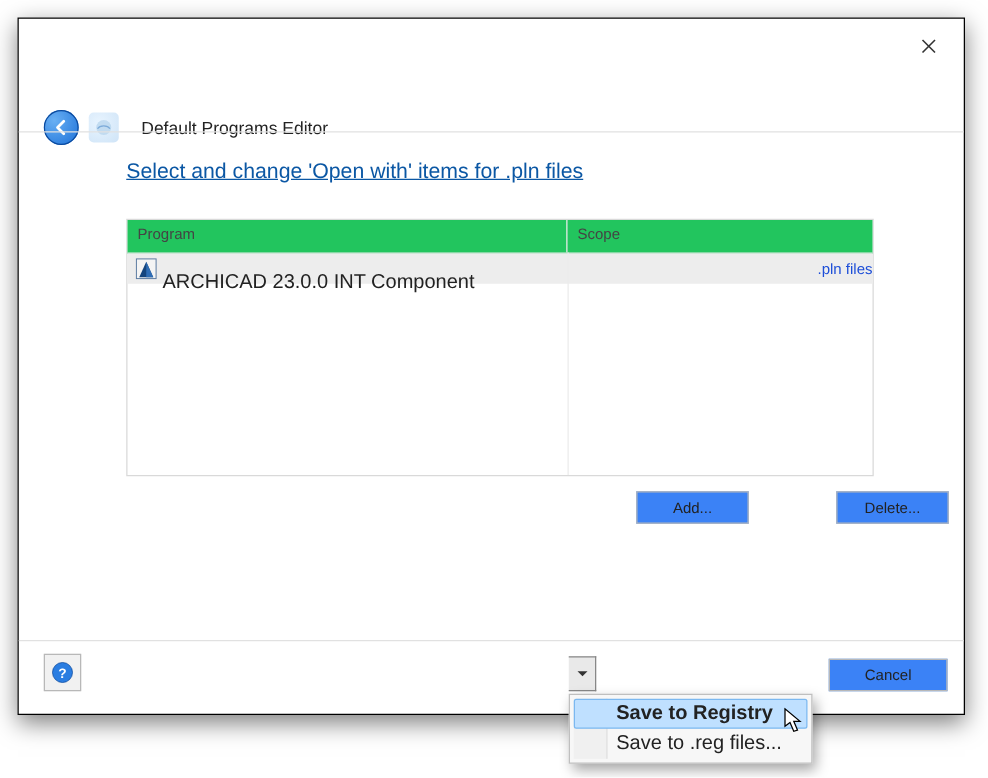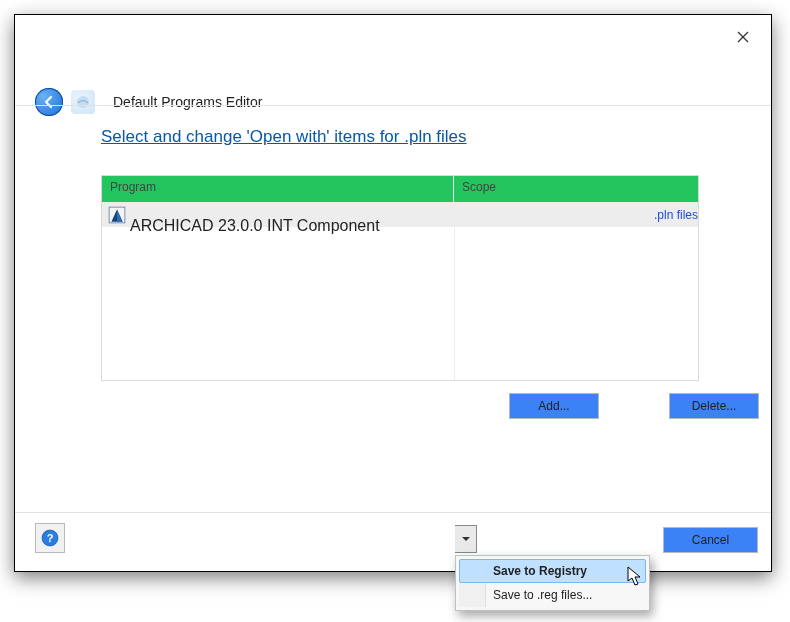--- a/index.html
+++ b/index.html
@@ -205,21 +205,21 @@
   }
   .dropdown .gutter {
     position:absolute; left:3px; top:3px; bottom:3px; width:26px;
     background:#f0f0f0; border-right:1px solid #e0e0e0;
   }
   .dropdown .item {
     position:relative;
     height:24px;
     display:flex; align-items:center;
     padding-left: 34px;
-    font-size:12px;
+    font-size:16px;
     color:#222;
     z-index:1;
   }
   .dropdown .item.sel {
     background:#bfe0ff;
     border:1px solid #7bb8f0;
     border-radius:2px;
     font-weight:600;
     padding-left:33px;
     height:22px;

